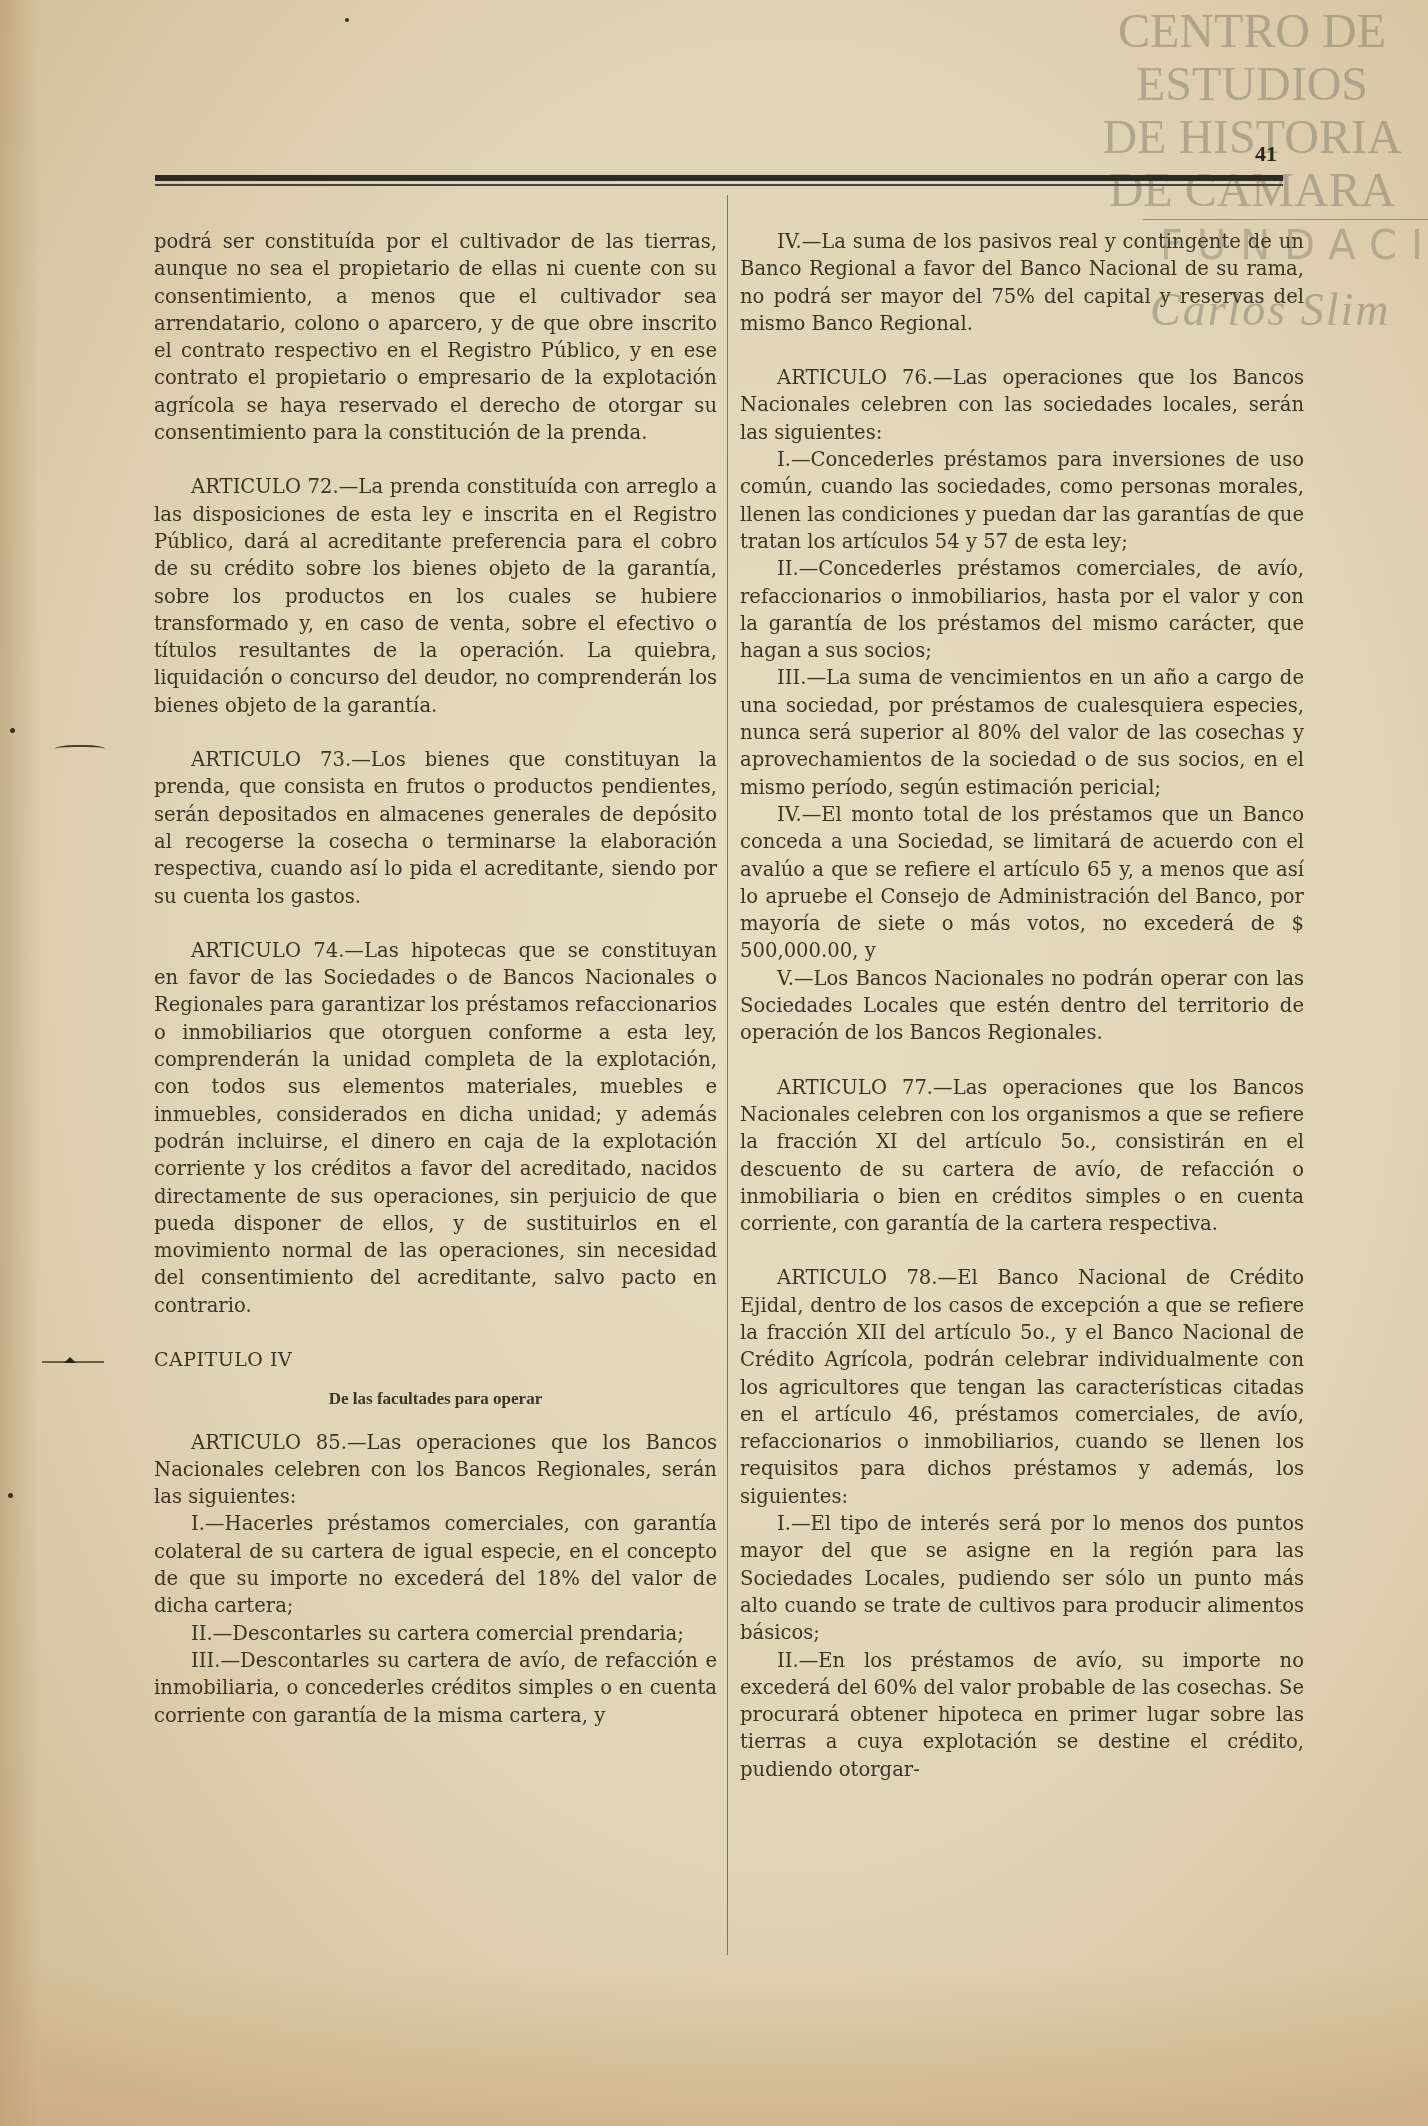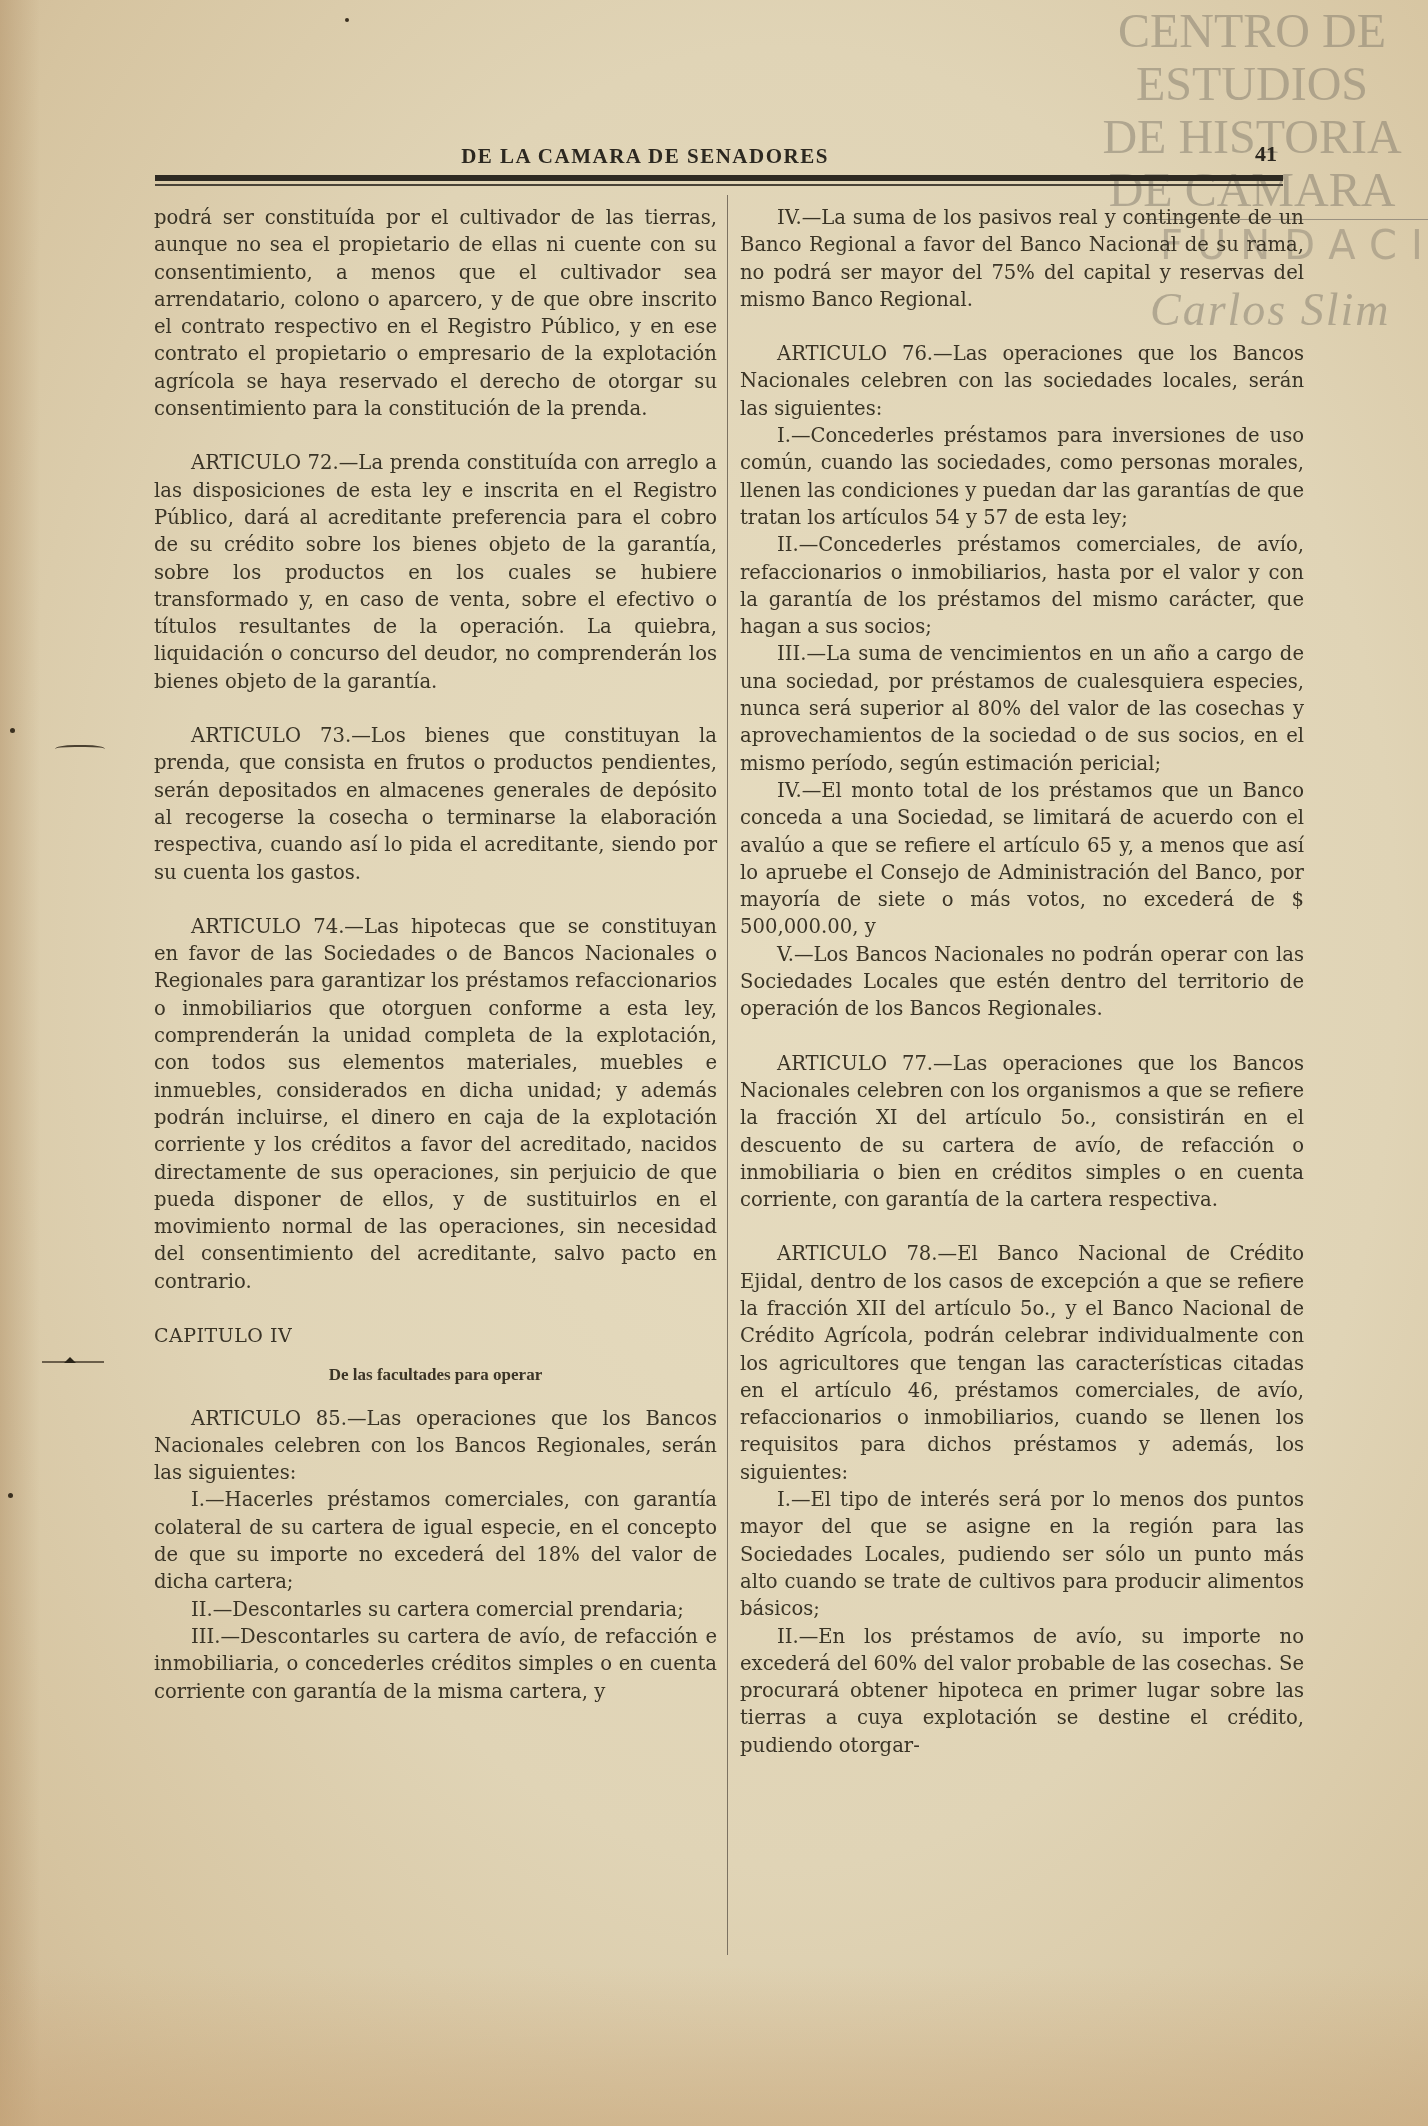--- a/index.html
+++ b/index.html
@@ -19,21 +19,21 @@
     font-family: "Liberation Serif", serif; font-weight: bold; font-size: 21px; letter-spacing: 1.5px;
     color: #2c2820; top: 3px; }
   .page-number { position: absolute; left: 1255px; top: 0px; font-family: "Liberation Serif", serif;
     font-weight: bold; font-size: 22px; color: #2c2820; }
   .head-rule { position: absolute; top: 175px; left: 155px; width: 1128px; height: 6px; background: #2e2a22; }
   .head-rule-thin { position: absolute; top: 184px; left: 155px; width: 1128px; height: 2px; background: #4a4438; }
 
   .column-divider { position: absolute; left: 727px; top: 195px; width: 1px; height: 1760px; background: #7c7262; }
   .watermark-rule { position: absolute; left: 1143px; top: 219px; width: 285px; height: 1px; background: #9a9180; }
 
-  .col { position: absolute; top: 204px; width: 563px; font-size: 19.6px; line-height: 27.3px;
+  .col { position: absolute; top: 228px; width: 563px; font-size: 19.6px; line-height: 27.3px;
     text-align: justify; hyphens: manual; }
   .col-left { left: 154px; }
   .col-right { left: 740px; width: 564px; }
   .para { margin: 0; text-indent: 0; }
   .para.indent { text-indent: 37px; }
   .para.spaced { margin-top: 27px; }
   .chapter { margin-top: 27px; font-size: 19px; letter-spacing: 0.5px; }
   .subtitle { text-align: center; font-weight: bold; font-size: 17px; margin-top: 12px; margin-bottom: 16px;
     font-family: "Liberation Serif", serif; }
 
@@ -61,21 +61,20 @@
   <div>CENTRO DE</div>
   <div>ESTUDIOS</div>
   <div>DE HISTORIA</div>
   <div>DE CAMARA</div>
 </div>
 <div class="watermark-rule"></div>
 <div class="watermark-fund">FUNDACIÓN</div>
 <div class="watermark-sign">Carlos Slim</div>
 
 <div class="running-head">
-  <div class="running-title">DE LA CAMARA DE SENADORES</div>
   <div class="page-number">41</div>
 </div>
 <div class="head-rule"></div>
 <div class="head-rule-thin"></div>
 
 <div class="column-divider"></div>
 
 <div class="col col-left">
   <p class="para">podrá ser constituída por el cultivador de las tierras, aunque no sea el propietario de ellas ni cuente con su consentimiento, a menos que el cultivador sea arrendatario, colono o aparcero, y de que obre inscrito el contrato respectivo en el Registro Público, y en ese contrato el propietario o empresario de la explotación agrícola se haya reservado el derecho de otorgar su consentimiento para la constitución de la prenda.</p>
   <p class="para indent spaced">ARTICULO 72.—La prenda constituída con arreglo a las disposiciones de esta ley e inscrita en el Registro Público, dará al acreditante preferencia para el cobro de su crédito sobre los bienes objeto de la garantía, sobre los productos en los cuales se hubiere transformado y, en caso de venta, sobre el efectivo o títulos resultantes de la operación. La quiebra, liquidación o concurso del deudor, no comprenderán los bienes objeto de la garantía.</p>

